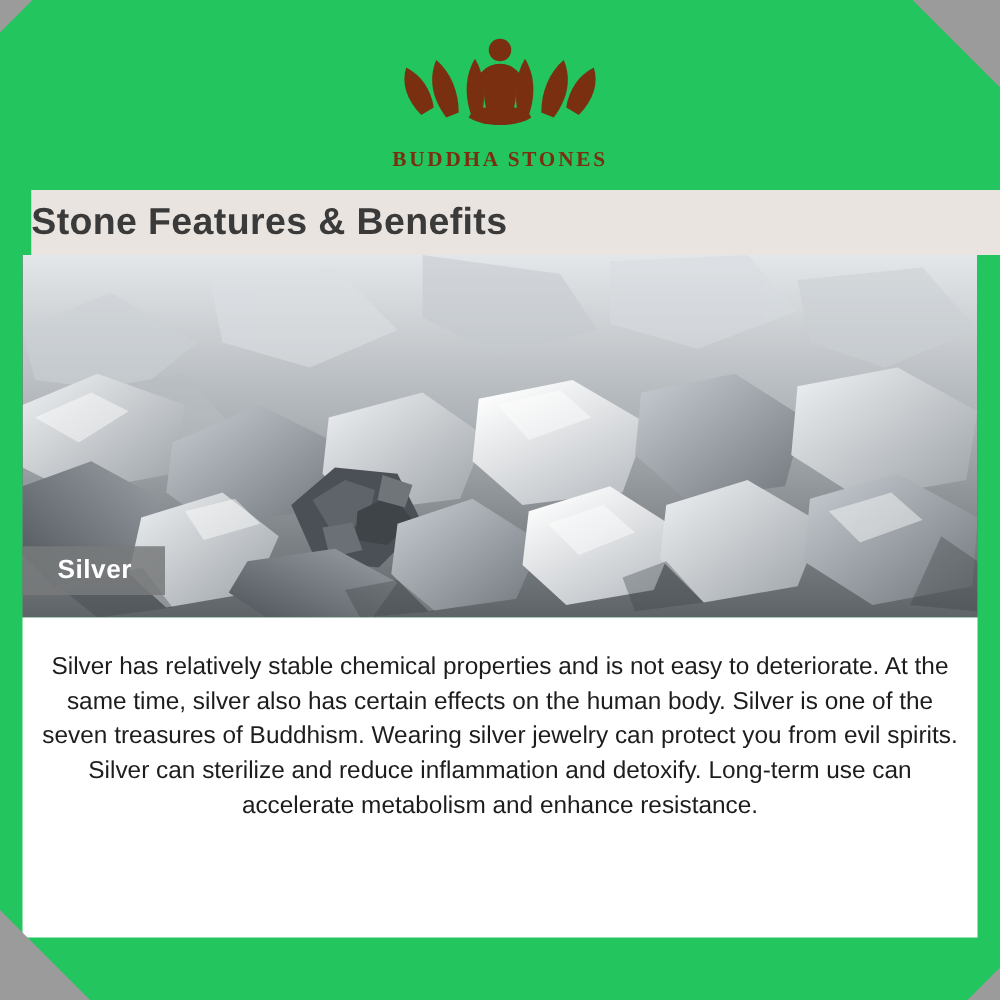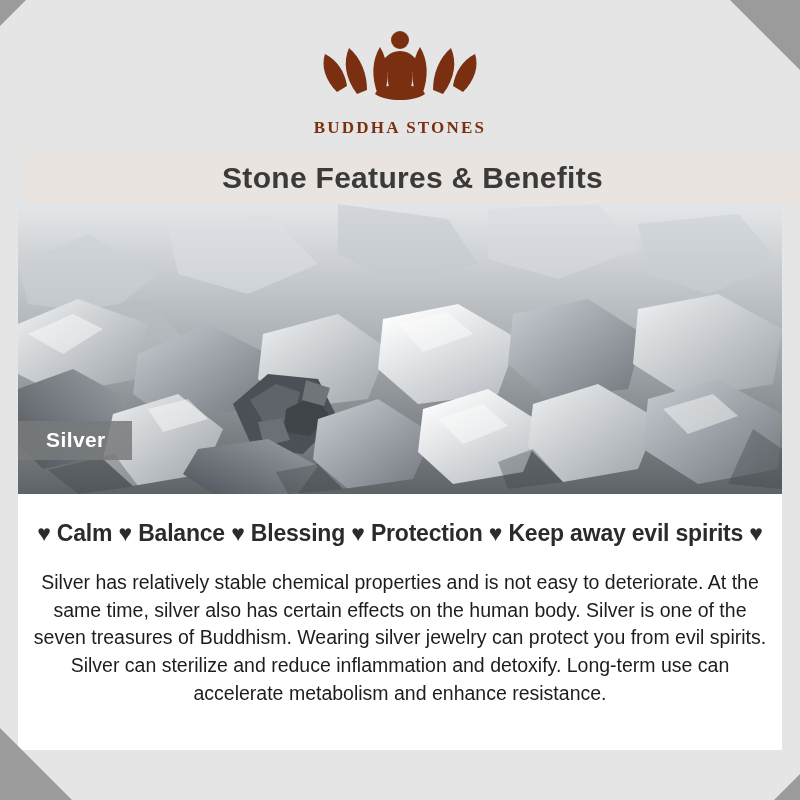--- a/index.html
+++ b/index.html
@@ -12,21 +12,21 @@
     font-family: "Liberation Sans", sans-serif;
     background: #ffffff;
     overflow: hidden;
   }
 
   
   .page {
     position: relative;
     width: 800px;
     height: 800px;
-    background: #e5e5e5;
+    background: #22c55e;
     overflow: hidden;
   }
 
   
   .corner {
     position: absolute;
     width: 0;
     height: 0;
     z-index: 5;
   }
@@ -72,21 +72,21 @@
   }
 
   
   .title-band {
     position: relative;
     margin-top: 14px;
     height: 52px;
     background: #e9e4e0;
     display: flex;
     align-items: center;
-    justify-content: center;
+    justify-content: flex-start;
     z-index: 4;
     margin-left: 25px;
   }
   .title-band-text {
     font-size: 30px;
     font-weight: bold;
     color: #3a3a3a;
     letter-spacing: 0.3px;
   }
 
@@ -101,21 +101,21 @@
   .hero-canvas {
     position: absolute;
     inset: 0;
     width: 100%;
     height: 100%;
     display: block;
   }
   .hero-caption {
     position: absolute;
     left: 0;
-    bottom: 34px;
+    bottom: 18px;
     background: rgba(120,122,124,0.86);
     color: #ffffff;
     font-size: 21px;
     font-weight: bold;
     padding: 7px 26px 8px 28px;
     letter-spacing: 0.4px;
     z-index: 3;
   }
 
   
@@ -254,17 +254,16 @@
         <polygon points="300,260 330,285 270,290 258,268"></polygon>
         <polygon points="515,245 545,278 490,285 480,258"></polygon>
         <polygon points="735,225 764,245 764,285 710,280"></polygon>
       </g>
     </svg>
 
     <div class="hero-caption">Silver</div>
   </div>
 
   <div class="content">
-    <div class="keywords">♥ Calm ♥ Balance ♥ Blessing ♥ Protection ♥ Keep away evil spirits ♥</div>
     <div class="paragraph">Silver has relatively stable chemical properties and is not easy to deteriorate. At the same time, silver also has certain effects on the human body. Silver is one of the seven treasures of Buddhism. Wearing silver jewelry can protect you from evil spirits. Silver can sterilize and reduce inflammation and detoxify. Long-term use can accelerate metabolism and enhance resistance.</div>
   </div>
 
 </div>
 
 </body></html>

